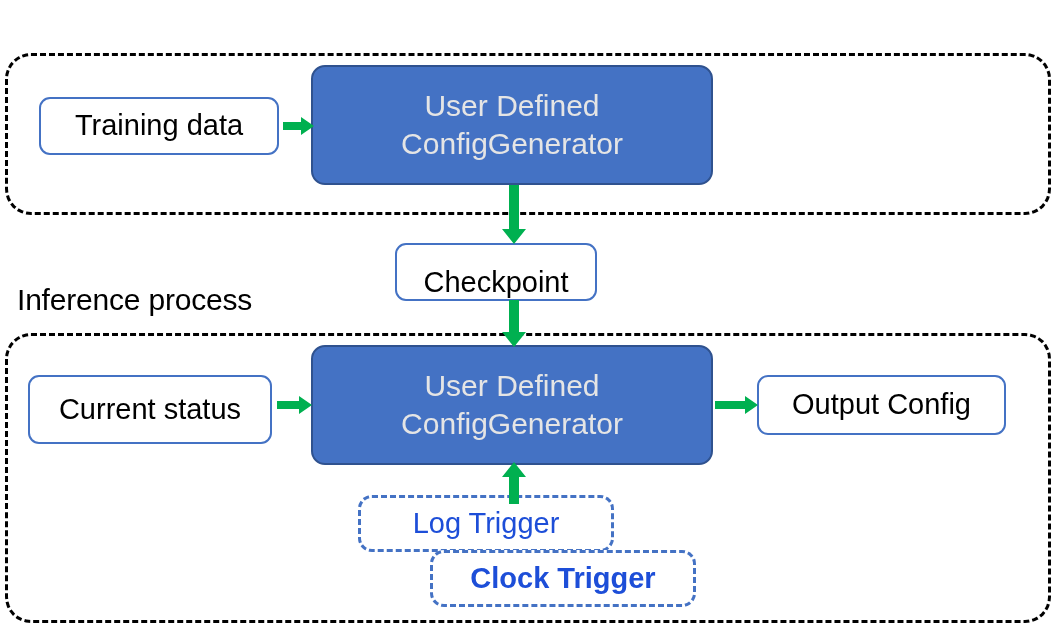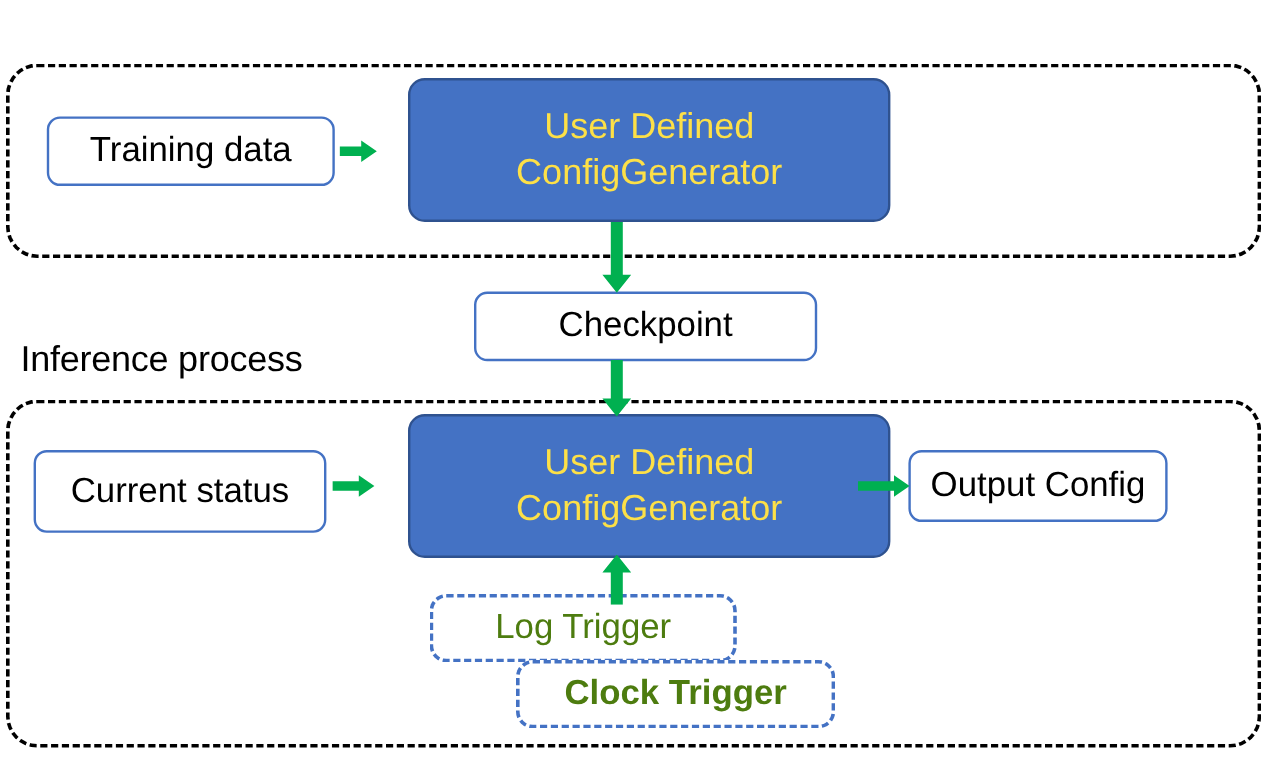--- a/index.html
+++ b/index.html
@@ -50,55 +50,54 @@
     background: #ffffff;
     display: flex;
     align-items: center;
     justify-content: center;
     color: #000000;
     font-size: 29px;
     line-height: 1.1;
     white-space: nowrap;
   }
   #box-training-data { left: 39px;  top: 97px;  width: 240px; height: 58px; }
-  #box-checkpoint    { left: 395px; top: 243px; width: 286px; height: 58px; }
+  #box-checkpoint    { left: 395px; top: 243px; width: 202px; height: 58px; align-items: flex-end; }
   #box-current-status{ left: 28px;  top: 375px; width: 244px; height: 69px; }
-  #box-output-config { left: 757px; top: 375px; width: 216px; height: 60px; }
+  #box-output-config { left: 757px; top: 375px; width: 249px; height: 60px; }
 
   
   .proc-box {
     position: absolute;
     box-sizing: border-box;
     background: #4472C4;
     border: 2px solid #2F528F;
     border-radius: 14px;
     display: flex;
     flex-direction: column;
     align-items: center;
     justify-content: center;
-    color: #fde047;
+    color: #e5e5e5;
     font-size: 30px;
     line-height: 38px;
     white-space: nowrap;
-    margin-left: 29px;
   }
   #proc-training  { left: 311px; top: 65px;  width: 402px; height: 120px; }
   #proc-inference { left: 311px; top: 345px; width: 402px; height: 120px; }
 
   
   .trigger-box {
     position: absolute;
     box-sizing: border-box;
     border: 3px dashed #4472C4;
     border-radius: 14px;
     background: transparent;
     display: flex;
     align-items: center;
     justify-content: center;
-    color: #4d7c0f;
+    color: #1d4ed8;
     font-size: 29px;
     white-space: nowrap;
   }
   #box-log-trigger   { left: 358px; top: 495px; width: 256px; height: 57px; z-index: 3; }
   #box-clock-trigger { left: 430px; top: 550px; width: 266px; height: 57px; z-index: 4; background:#ffffff;font-weight:bold; }
   
 
   
   .arrow {
     position: absolute;

